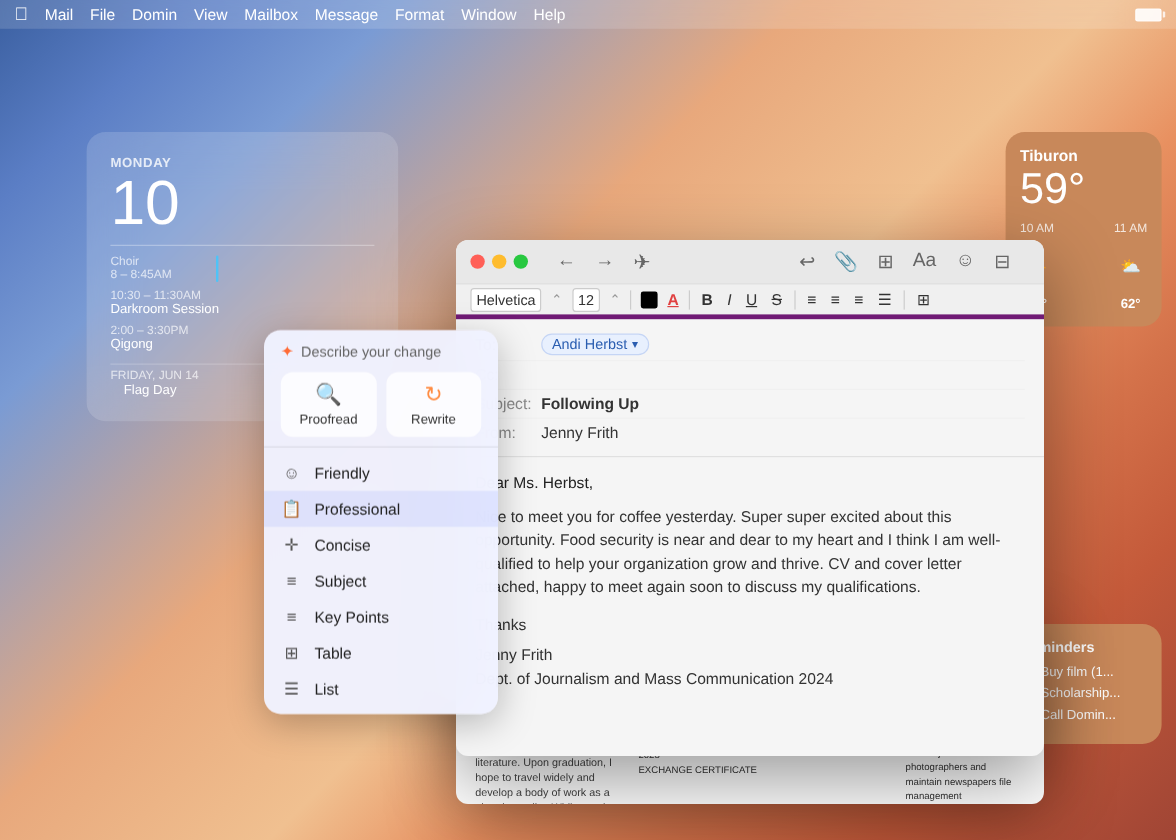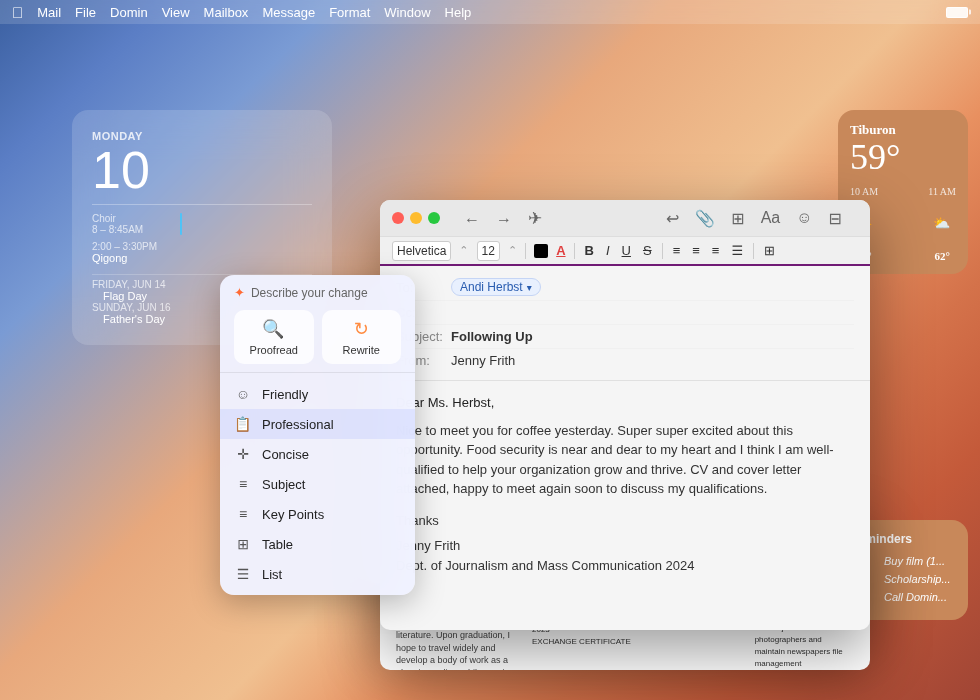--- a/index.html
+++ b/index.html
@@ -143,21 +143,20 @@
     .weather-widget {
       position: absolute;
       top: 110px;
       right: 12px;
       width: 130px;
       background: #c8885a;
       border-radius: 16px;
       padding: 12px;
       z-index: 10;
       color: #fff;
-      font-family: Liberation Serif, serif;
     }
     .weather-city {
       font-size: 13px;
       font-weight: 600;
     }
     .weather-temp {
       font-size: 36px;
       font-weight: 300;
       line-height: 1.1;
     }
@@ -189,25 +188,24 @@
       z-index: 10;
       color: #fff;
     }
     .reminders-title {
       font-size: 12px;
       font-weight: 700;
       margin-bottom: 8px;
     }
     .reminder-item {
       display: flex;
-      align-items: flex-end;
-      gap: 22px;
+      align-items: flex-start;
+      gap: 5px;
       font-size: 11px;
       margin-bottom: 5px;
-      font-style: italic;
     }
     .reminder-circle {
       width: 12px;
       height: 12px;
       border: 1.5px solid rgba(255,255,255,0.8);
       border-radius: 50%;
       flex-shrink: 0;
       margin-top: 1px;
     }
 
@@ -262,21 +260,21 @@
     .mail-toolbar-right {
       margin-left: auto;
       display: flex;
       gap: 16px;
       align-items: center;
     }
     .mail-formatting-bar {
       height: 30px;
       background: #f0f0f0;
       border-top: 1px solid #ddd;
-      border-bottom: 2px solid #701a75;
+      border-bottom: 4px solid #701a75;
       display: flex;
       align-items: center;
       padding: 0 12px;
       gap: 8px;
       font-size: 12px;
       flex-shrink: 0;
     }
     .format-font {
       font-size: 12px;
       color: #333;
@@ -524,37 +522,36 @@
 <div class="calendar-widget">
   <div class="cal-day-label">MONDAY</div>
   <div class="cal-date-num">10</div>
   <div class="cal-events">
     <div class="cal-event">
       <div class="cal-event-date">Choir<br>8 – 8:45AM</div>
       <div class="cal-event-bar blue"></div>
     </div>
     <div class="cal-event">
       <div>
+        <div class="cal-event-date">10:30 – 11:30AM</div>
+        <div class="cal-event-name">Darkroom Session</div>
+      </div>
+    </div>
+    <div class="cal-event">
+      <div>
         <div class="cal-event-date">2:00 – 3:30PM</div>
         <div class="cal-event-name">Qigong</div>
       </div>
     </div>
     <div style="border-top:1px solid rgba(255,255,255,0.2);margin-top:4px;padding-top:4px;">
       <div class="cal-event">
         <div>
           <div class="cal-event-date">FRIDAY, JUN 14</div>
           <div class="cal-event-bar green" style="display:inline-block;vertical-align:middle;margin-right:6px;"></div>
           <span class="cal-event-name">Flag Day</span>
-        </div>
-      </div>
-      <div class="cal-event">
-        <div>
-          <div class="cal-event-date">SUNDAY, JUN 16</div>
-          <div class="cal-event-bar green" style="display:inline-block;vertical-align:middle;margin-right:6px;"></div>
-          <span class="cal-event-name">Father's Day</span>
         </div>
       </div>
     </div>
   </div>
 </div>
 
 <div class="weather-widget">
   <div class="weather-city">Tiburon</div>
   <div class="weather-temp">59°</div>
   <div class="weather-hourly">

